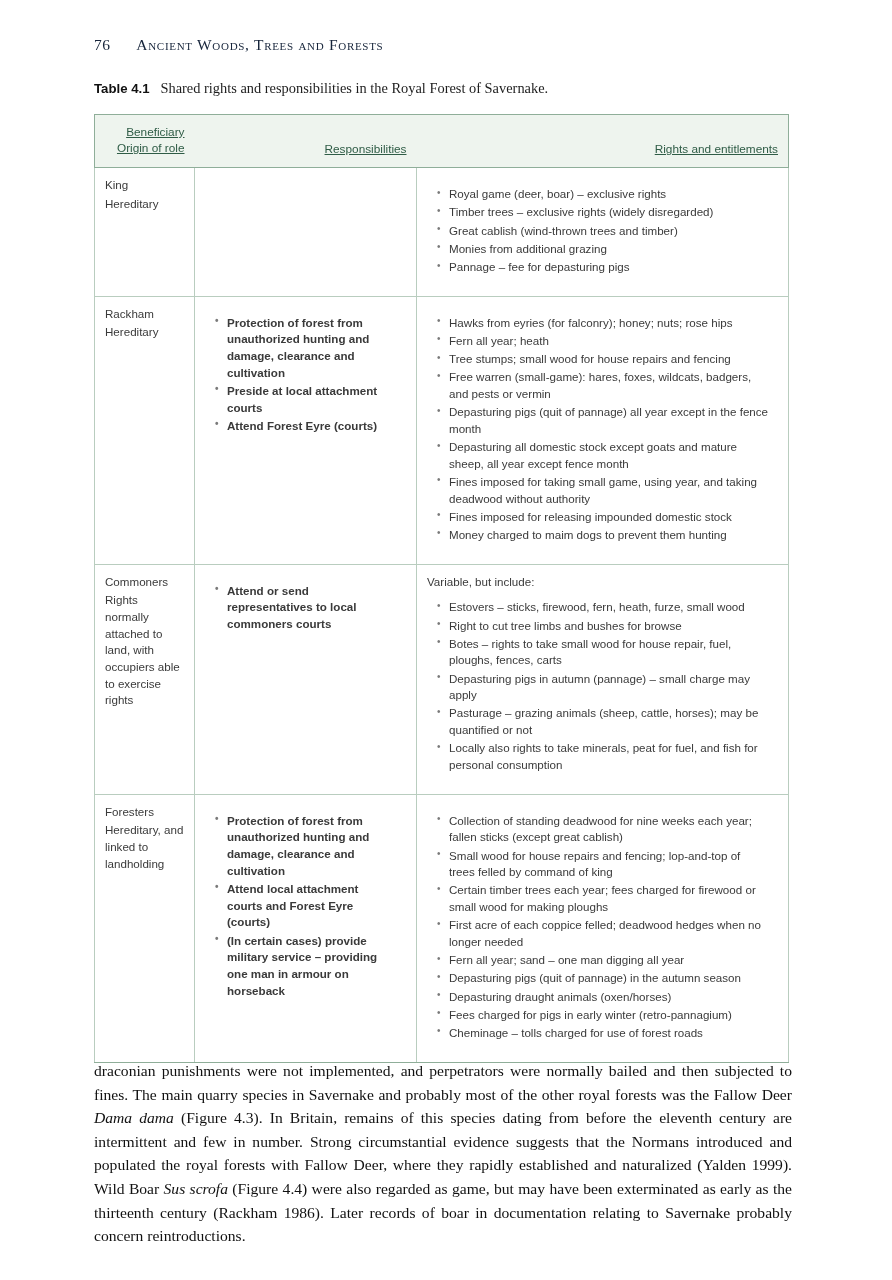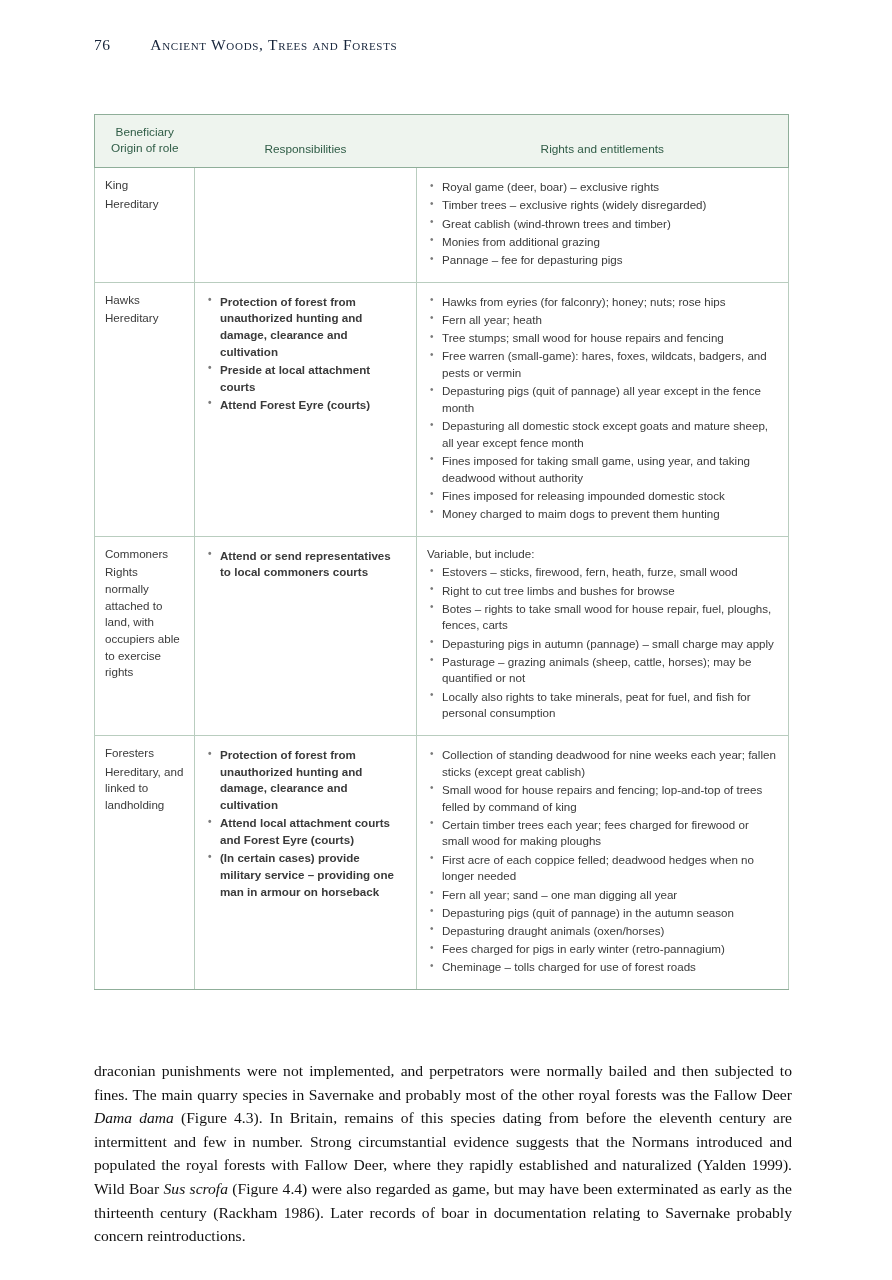--- a/index.html
+++ b/index.html
@@ -26,21 +26,21 @@
     left: 94px;
     top: 36px;
     font-family: "Liberation Serif", serif;
     font-size: 15.5px;
     letter-spacing: 0.4px;
     color: #16243a;
     white-space: nowrap;
   }
   .folio {
     display: inline-block;
-    margin-right: 40px;
+    margin-right: 26px;
   }
   .head-title {
     display: inline-block;
     font-variant: small-caps;
     letter-spacing: 0.7px;
     font-family: Liberation Serif, serif;
   }
   .table-caption {
     position: absolute;
     left: 94px;
@@ -65,29 +65,30 @@
     top: 114px;
     width: 694px;
     border-collapse: collapse;
     font-family: "Liberation Sans", sans-serif;
     font-size: 11.6px;
     color: #3a3a3a;
     table-layout: fixed;
   }
   table.rights thead th {
     background: #eef4ee;
-    text-align: center;
+    text-align: right;
     font-weight: normal;
     color: #2f5c46;
     vertical-align: top;
     padding: 9px 10px 10px 10px;
     border-top: 1px solid #8fae99;
     border-bottom: 1px solid #8fae99;
     line-height: 1.38;
     font-size: 11.8px;
+    text-decoration: underline;
   }
   table.rights thead th.c1 { border-left: 1px solid #8fae99; }
   table.rights thead th.c3 { border-right: 1px solid #8fae99; }
   table.rights tbody td {
     vertical-align: top;
     padding: 9px 10px 11px 10px;
     border-bottom: 1px solid #b9cdbf;
     line-height: 1.44;
   }
   table.rights tbody tr:last-child td {
@@ -101,21 +102,21 @@
     border-right: 1px solid #b9cdbf;
     font-weight: bold;
   }
   table.rights tbody td.c3 {
     border-right: 1px solid #b9cdbf;
   }
   .col1 { width: 100px; }
   .col2 { width: 222px; }
   .col3 { width: 372px; }
   ul.blist {
-    margin: 2px;
+    margin: 9px;
     padding: 0;
     list-style: none;
   }
   ul.blist li {
     position: relative;
     padding-left: 13px;
     margin-bottom: 1.5px;
   }
   ul.blist li:before {
     content: "\2022";
@@ -146,20 +147,23 @@
 </style>
 </head>
 <body>
 
 <div class="page">
 
   <div class="running-head">
     <span class="folio">76</span><span class="head-title">Ancient Woods, Trees and Forests</span>
   </div>
 
+  <div class="table-caption">
+    <span class="cap-label">Table 4.1</span><span class="cap-text">Shared rights and responsibilities in the Royal Forest of Savernake.</span>
+  </div>
 
   <table class="rights">
     <colgroup>
       <col class="col1">
       <col class="col2">
       <col class="col3">
     </colgroup>
     <thead>
       <tr>
         <th class="c1">
@@ -192,21 +196,21 @@
             <li>Timber trees – exclusive rights (widely disregarded)</li>
             <li>Great cablish (wind-thrown trees and timber)</li>
             <li>Monies from additional grazing</li>
             <li>Pannage – fee for depasturing pigs</li>
           </ul>
         </td>
       </tr>
 
       <tr>
         <td class="c1">
-          <div class="plain-line">Hawks</div>
+          <div class="plain-line">Rackham</div>
           <div class="plain-line">Hereditary</div>
         </td>
         <td class="c2">
           <ul class="blist">
             <li>Protection of forest from unauthorized hunting and damage, clearance and cultivation</li>
             <li>Preside at local attachment courts</li>
             <li>Attend Forest Eyre (courts)</li>
           </ul>
         </td>
         <td class="c3">

